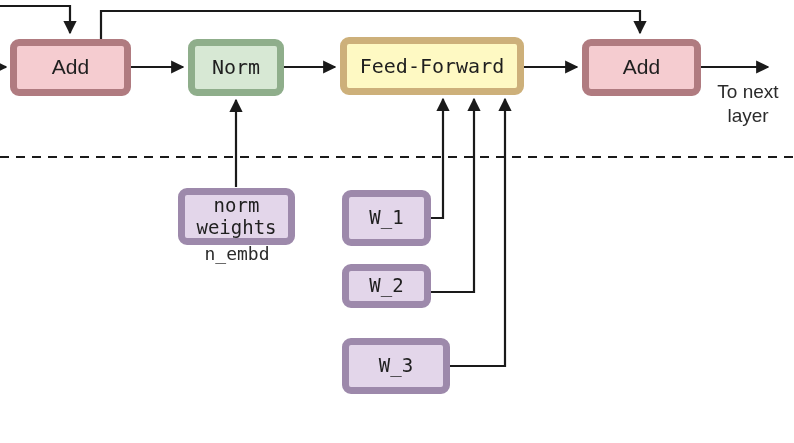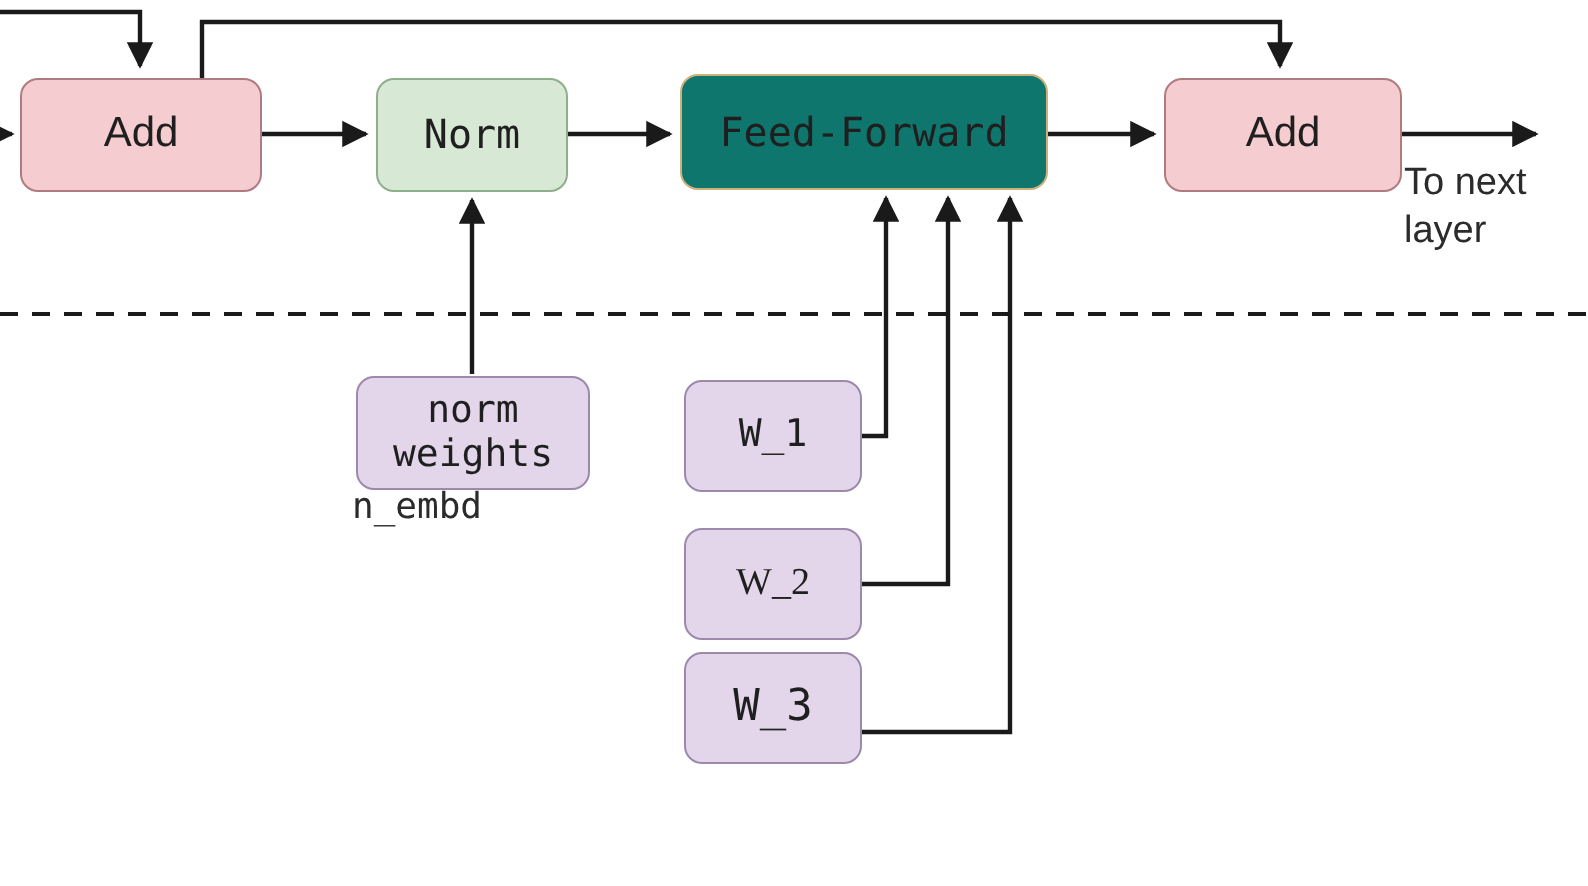--- a/index.html
+++ b/index.html
@@ -7,39 +7,40 @@
     position:relative;
     width:794px;height:443px;
     background:#ffffff;
     font-family:"Liberation Sans", sans-serif;
     overflow:hidden;
   }
   #svg-layer{position:absolute;left:0;top:0;width:794px;height:443px;}
   .node{
     position:absolute;
     box-sizing:border-box;
-    border:1px solid #be185d;
+    border:7px solid #be185d;
     border-radius:9px;
     display:flex;
     align-items:center;
     justify-content:center;
     text-align:center;
     color:#1f1f1f;
     line-height:1.15;
     white-space:pre-line;
   }
   .node.pink{background:#f5ccd0;border-color:#b07b80;}
   .node.green{background:#d7e8d4;border-color:#8fae8b;}
-  .node.yellow{background:#0f766e;border-color:#cdb07a;}
+  .node.yellow{background:#fef9c3;border-color:#cdb07a;}
   .node.purple{background:#e3d6ea;border-color:#9d89ab;}
   .mono{font-family:"DejaVu Sans Mono","Liberation Mono",monospace;}
   .sans{font-family:"Liberation Sans", sans-serif;}
   .caption{
     position:absolute;
     color:#2b2b2b;
+    text-align:center;
     white-space:pre-line;
   }
 </style>
 </head>
 <body>
 
 <div id="canvas">
 
   <svg id="svg-layer" viewBox="0 0 794 443" xmlns="http://www.w3.org/2000/svg">
     <defs>
@@ -82,23 +83,23 @@
 
   <div class="node yellow mono" style="left:340px;top:37px;width:184px;height:58px;font-size:20px;">Feed-Forward</div>
 
   <div class="node pink sans" style="left:582px;top:39px;width:119px;height:57px;font-size:21px;">Add</div>
 
   <div class="node purple mono" style="left:178px;top:188px;width:117px;height:57px;font-size:19px;">norm
 weights</div>
 
   <div class="node purple mono" style="left:342px;top:190px;width:89px;height:56px;font-size:19px;text-align:center;">W_1</div>
 
-  <div class="node purple mono" style="left:342px;top:264px;width:89px;height:56px;font-size:19px;font-family:Liberation Serif, serif;">W_2</div>
+  <div class="node purple mono" style="left:342px;top:264px;width:89px;height:44px;font-size:19px;">W_2</div>
 
-  <div class="node purple mono" style="left:342px;top:326px;width:89px;height:56px;font-size:22px;">W_3</div>
+  <div class="node purple mono" style="left:342px;top:338px;width:108px;height:56px;font-size:19px;">W_3</div>
 
   <div class="caption sans" style="left:702px;top:80px;width:92px;font-size:19px;line-height:1.25;">To next
 layer</div>
 
   <div class="caption mono" style="left:176px;top:243px;width:122px;font-size:18px;">n_embd</div>
 
 
 </div>
 
 </body></html>

